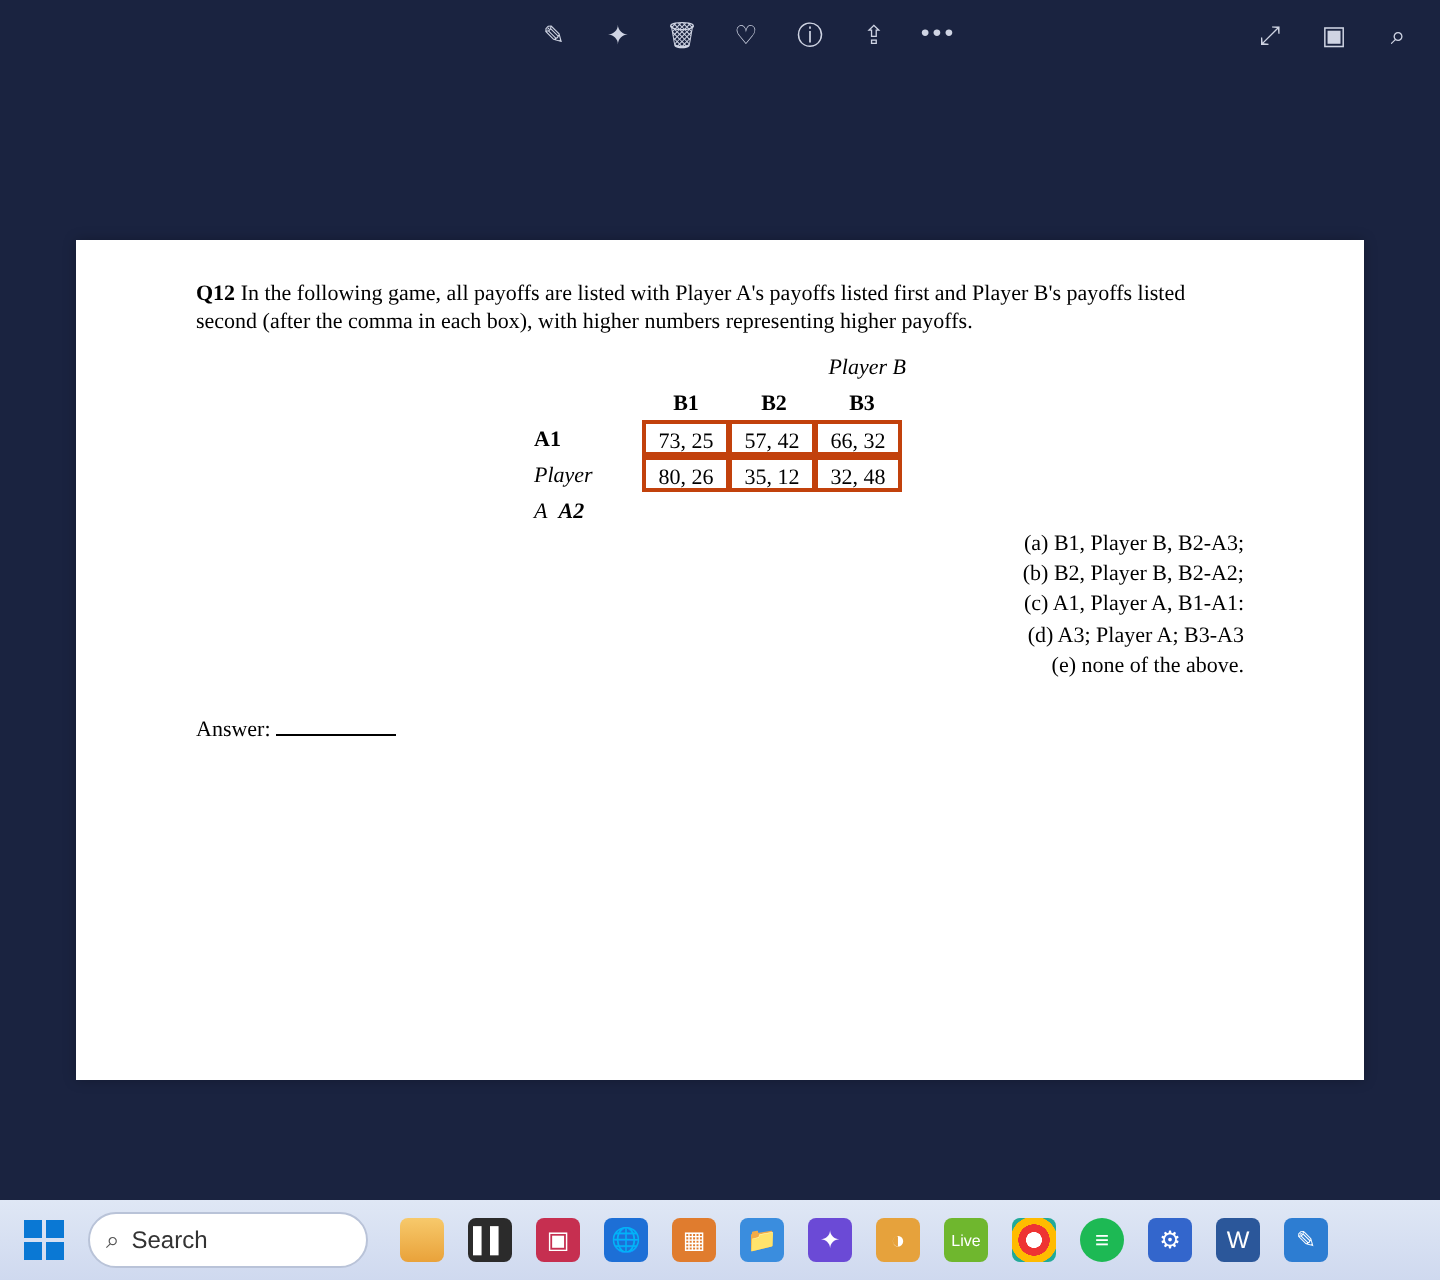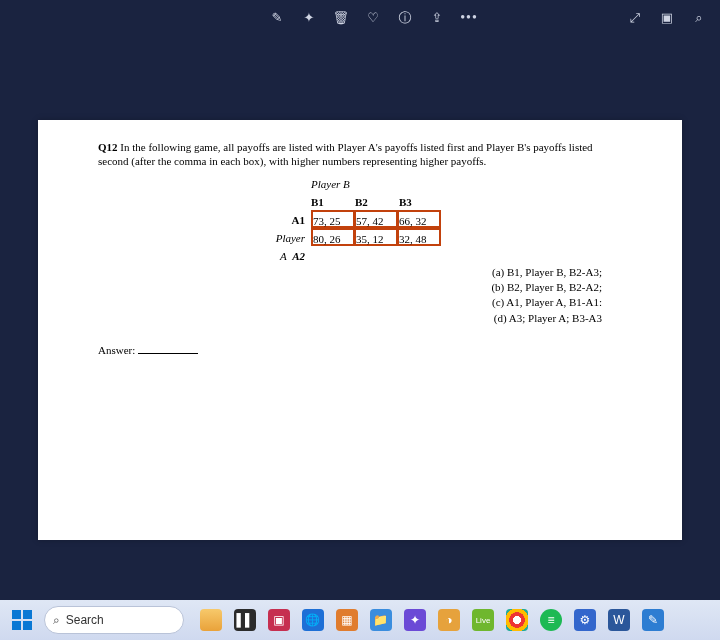--- a/index.html
+++ b/index.html
@@ -37,35 +37,35 @@
     }
     .icon { width: 14px; height: 14px; display: inline-flex; align-items: center; justify-content: center; font-size: 13px; color: #cfd4e3; }
     .dots { font-size: 14px; letter-spacing: 1px; }
     .document {
       position: absolute;
       top: 120px;
       left: 38px;
       right: 38px;
       height: 420px;
       background: #fff;
-      padding: 20px 80px 24px 60px;
+      padding: 20px 60px 24px 60px;
       color: #000;
       font-size: 11px;
       line-height: 1.3;
       box-shadow: 0 0 6px rgba(0,0,0,.25);
     }
     .qprompt { margin-bottom: 8px; }
     .qprompt b { font-weight: bold; }
     .matrix-wrap { display:flex; justify-content:center; margin: 6px 0 18px 0; }
     .matrix { font-size: 11px; }
-    .matrix .pb-label { text-align: left; font-style: italic; margin-bottom: 2px; margin-left: 54px; }
+    .matrix .pb-label { text-align: right; font-style: italic; margin-bottom: 2px; margin-left: 54px; }
     .matrix-row { display:flex; align-items:center; }
-    .row-label { width:54px; text-align:right; padding-right:6px; height:18px; line-height:18px; font-style: italic; }
+    .row-label { width:54px; text-align:left; padding-right:6px; height:18px; line-height:18px; font-style: italic; }
     .row-label.bold { font-style: normal; font-weight:bold; }
-    .hdr-cell, .data-cell { width:44px; height:18px; text-align:left; line-height:18px; }
+    .hdr-cell, .data-cell { width:44px; height:18px; text-align:center; line-height:18px; }
     .hdr-cell { font-weight:bold; }
     .data-cell { border:2px solid #c2410c; font-size:11px; margin-left:-1px; margin-top:-1px; }
     .first-col { margin-left:0; }
     .fill-in { margin: 6px 0 4px 0; }
     .blank { display:inline-block; border-bottom:1px solid #000; height: 10px; vertical-align: baseline; }
     .blank.sm { width:38px; }
     .blank.md { width:60px; }
     .options { margin-top: 8px; text-align: right; }
     .options div { margin: 1px 0; }
     .answer-line { margin-top: 18px; }
@@ -148,20 +148,21 @@
       </div>
     </div>
   </div>
 
 
   <div class="options">
     <div>(a) B1, Player B, B2-A3;</div>
     <div>(b) B2, Player B, B2-A2;</div>
     <div>(c) A1, Player A, B1-A1:</div>
     <div>(d) A3; Player A; B3-A3</div>
+    <div>(e) none of the above.</div>
   </div>
 
   <p class="answer-line">
     <span>Answer: </span><span class="blank md"></span>
   </p>
 </div>
 
 <div class="taskbar">
   <div class="start-btn">
     <span style="background:#0a78d4"></span>

